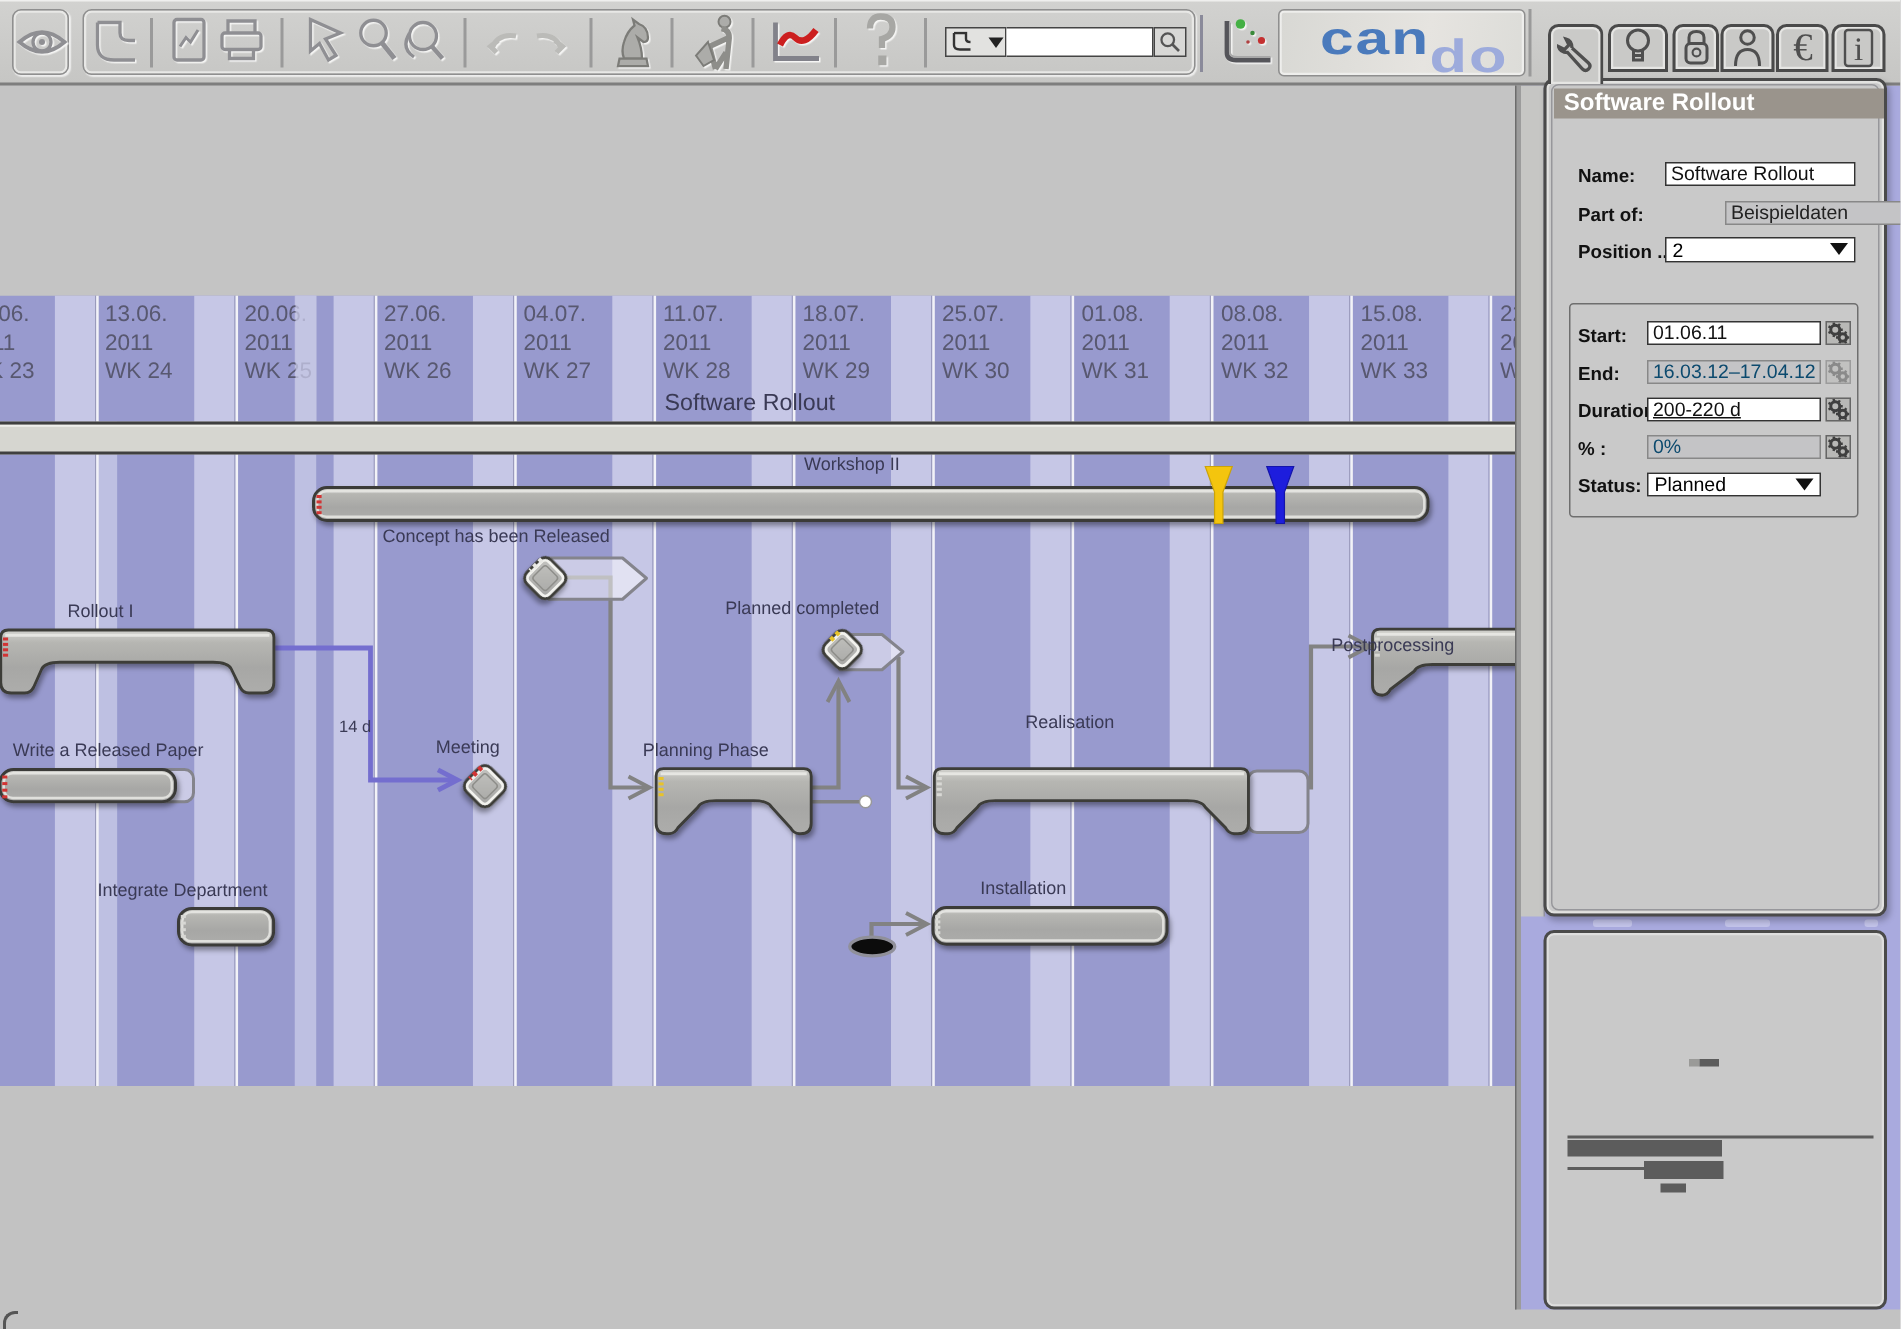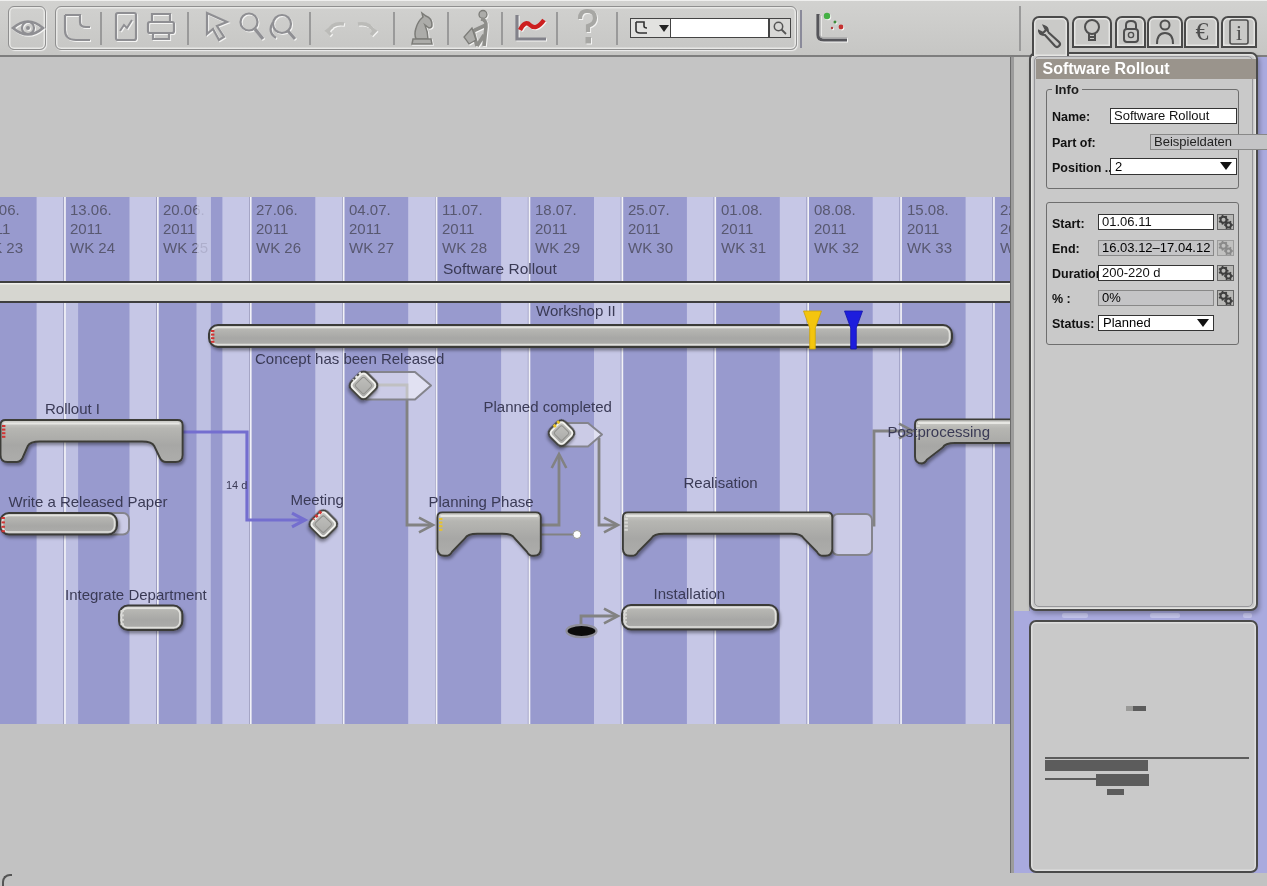--- a/index.html
+++ b/index.html
@@ -11,39 +11,39 @@
 .ti{position:absolute;filter:drop-shadow(1px 1px 0 rgba(250,250,248,0.9))}
 #sdrop{position:absolute;left:630px;top:18px;width:41px;height:20px;background:#e2e2e0;border:1.5px solid #444;display:flex;align-items:center;padding-left:3px}
 .dtri{width:0;height:0;border-left:5px solid transparent;border-right:5px solid transparent;border-top:7px solid #222;margin-left:3px}
 #sinput{position:absolute;left:671px;top:18px;width:98px;height:20px;background:#fff;border:1.5px solid #444;border-left:none}
 #sbtn{position:absolute;left:769px;top:18px;width:22px;height:20px;background:#d8d8d6;border:1.5px solid #444;display:flex;align-items:center;justify-content:center}
 #logo{position:absolute;left:852px;top:6px;width:165px;height:45px;background:linear-gradient(100deg,#d8d8d4,#e6e4e0 60%,#dcdcd8);border:1.5px solid #8f8f8f;border-radius:4px;box-shadow:inset 0 0 0 1.5px #eeeeec}
 #lg1{position:absolute;left:27px;top:0.5px;font-size:31px;font-weight:bold;color:#4a7abc;letter-spacing:1px;transform:scaleX(1.3);transform-origin:left top}
 #lg2{position:absolute;left:100px;top:13px;font-size:31px;font-weight:bold;color:#9dabdc;letter-spacing:1px;transform:scaleX(1.32);transform-origin:left top}
 
 .hdrlab{position:absolute;font-size:15px;line-height:19px;color:#585870}
-.chlab{position:absolute;font-size:15px;color:#3a3a55;white-space:nowrap}
+.chlab{position:absolute;font-size:12px;color:#3a3a55;white-space:nowrap}
 #splitter{position:absolute;left:0;top:281px;width:1014px;height:22px;background:#d6d6d0;border-top:2.5px solid #3f3f3f;border-bottom:2.5px solid #3f3f3f;box-shadow:inset 0 1.5px 0 #efefeb}
 #chartedge{position:absolute;left:1010px;top:57px;width:3.5px;height:816px;background:#9c9c9c;border-left:1px solid #6c6c6c}
 
 #rightlav{position:absolute;left:1013.5px;top:57px;width:253.5px;height:816px;background:#a9aade}
 #graystrip{position:absolute;left:1013.5px;top:57px;width:16px;height:554px;background:#c6c6c4;border-right:1px solid #9898a8}
 .tab{position:absolute;top:16px;height:32px;z-index:6;background:#c9c9c7;border:2px solid #4a4a4a;border-radius:7px 7px 0 0;display:flex;align-items:center;justify-content:center;box-shadow:inset 0 0 0 1.5px #e5e5e3}
 .tab.act{height:40px;background:#cacac8;z-index:5;border-bottom:none}
 #panel{position:absolute;left:1029px;top:52px;width:229px;height:559px;background:#c9c9c9;border:2px solid #4a4a4a;border-radius:7px;box-shadow:inset 0 0 0 1.5px #e2e2e0, 2px 3px 4px rgba(0,0,0,0.25);z-index:4}
 #pinner{position:absolute;left:2.5px;top:1.5px;width:219px;height:551px;border:1.2px solid #97979b;border-radius:5px;pointer-events:none}
 #phead{position:absolute;left:4.5px;top:5px;width:220px;height:20px;background:#9a948c;color:#fff;font-weight:bold;font-size:16px;padding-left:7px;line-height:20px}
 #infobox{position:absolute;left:15px;top:28px;width:193px;height:107px;border:1.5px solid #6e6e6e;border-radius:3px}
 #infobox legend{font-weight:bold;font-size:13px;margin-left:5px;padding:0 3px;color:#1c1c1c}
 #box2{position:absolute;left:15px;top:148px;width:193px;height:143px;border:1.5px solid #6e6e6e;border-radius:3px}
 .plab{position:absolute;left:21px;font-weight:bold;font-size:12.5px;color:#111}
 .pin{position:absolute;left:79px;width:127px;height:16.5px;border:1.5px solid #333;background:#fff;font-family:"Liberation Sans";font-size:13px;padding:0 3px;color:#111}
 .pin.dis{background:#c4c4c6;border-color:#888;color:#222}
 .pin2{position:absolute;left:67px;width:116px;height:16.5px;border:1.5px solid #333;background:#fff;font-family:"Liberation Sans";font-size:13px;padding:0 3px;color:#111}
-.pin2.dis{background:#c4c4c6;border-color:#888;color:#000000}
+.pin2.dis{background:#c4c4c6;border-color:#888;color:#0c4a6e}
 .psel{position:absolute;left:79px;width:127px;height:16.5px;border:1.5px solid #333;background:#fff;font-size:13px;display:flex;align-items:center;padding:0 4px;justify-content:space-between}
 .dtri2{width:0;height:0;border-left:6px solid transparent;border-right:6px solid transparent;border-top:8px solid #111}
 .gear{position:absolute;left:186px;width:17px;height:16px;background:#b8b8b6;border:1px solid #666;display:flex;align-items:center;justify-content:center}
 .gear.dim{opacity:0.45}
 #midstrip{position:absolute;left:1029px;top:611px;width:229px;height:9px}
 .mtab{position:absolute;top:2px;height:5px;background:#c3c4ea;border-radius:2px}
 #overview{position:absolute;left:1029px;top:620px;width:229px;height:253px;background:#c9c9c9;border:2px solid #4a4a4a;border-radius:7px;box-shadow:inset 0 0 0 1.5px #dedede}
 .ovb{position:absolute;background:#5c5c5c}
 </style></head><body>
 <div id="app">
@@ -256,23 +256,20 @@
     </div>
     <div class="tab" style="left:1221px;width:36px">
       <svg width="26" height="30" viewBox="0 0 26 30">
         <rect x="4" y="3" width="18" height="24" rx="2" fill="none" stroke="#4f4f4f" stroke-width="1.6"></rect>
         <text x="13" y="23" text-anchor="middle" font-family="Liberation Serif" font-size="22" fill="#4f4f4f">i</text>
       </svg>
     </div>
 <div id="panel">
   <div id="pinner"></div>
   <div id="phead">Software Rollout</div>
-  <fieldset id="infobox">
-        <legend>Info</legend>
-      </fieldset>
   <fieldset id="box2"></fieldset>
 
  <div class="plab" style="top:56px">Name:</div>
  <input class="pin" style="top: 53.5px;" value="Software Rollout">
  <div class="plab" style="top:82px">Part of:</div>
  <input class="pin dis" style="top: 79.5px; margin-left: 40px;" value="Beispieldaten" disabled="">
  <div class="plab" style="top:106.5px">Position ...</div>
  <div class="psel" style="top:104px;left:79px;width:127px">
         <span>2</span>
         <span class="dtri2"></span>
@@ -313,21 +310,21 @@
           <line x1="13.0" y1="10.0" x2="15.0" y2="10.0" stroke="#3f3f3f" stroke-width="1.6"></line>
           <line x1="11.8" y1="12.2" x2="12.8" y2="13.9" stroke="#3f3f3f" stroke-width="1.6"></line>
           <line x1="9.2" y1="12.2" x2="8.2" y2="13.9" stroke="#3f3f3f" stroke-width="1.6"></line>
           <line x1="8.0" y1="10.0" x2="6.0" y2="10.0" stroke="#3f3f3f" stroke-width="1.6"></line>
           <line x1="9.2" y1="7.8" x2="8.2" y2="6.1" stroke="#3f3f3f" stroke-width="1.6"></line>
           <line x1="11.8" y1="7.8" x2="12.8" y2="6.1" stroke="#3f3f3f" stroke-width="1.6"></line>
           <circle cx="10.5" cy="10" r="2.5" fill="none" stroke="#3f3f3f" stroke-width="2"></circle>
         </svg>
       </div>
  <div class="plab" style="top:213px">Duration</div>
- <input class="pin2" style="top: 210.5px;" value="200-220 d">
+ <input class="pin2" style="top: 210.5px; text-decoration: underline;" value="200-220 d">
  <div class="gear" style="top:211px">
         <svg width="15" height="14" viewBox="0 0 15 14">
           <line x1="8.5" y1="4.8" x2="10.5" y2="4.8" stroke="#3f3f3f" stroke-width="1.6"></line>
           <line x1="7.4" y1="7.1" x2="8.6" y2="8.7" stroke="#3f3f3f" stroke-width="1.6"></line>
           <line x1="4.8" y1="7.7" x2="4.4" y2="9.7" stroke="#3f3f3f" stroke-width="1.6"></line>
           <line x1="2.8" y1="6.1" x2="1.0" y2="7.0" stroke="#3f3f3f" stroke-width="1.6"></line>
           <line x1="2.8" y1="3.5" x2="1.0" y2="2.6" stroke="#3f3f3f" stroke-width="1.6"></line>
           <line x1="4.8" y1="1.9" x2="4.4" y2="-0.1" stroke="#3f3f3f" stroke-width="1.6"></line>
           <line x1="7.4" y1="2.5" x2="8.6" y2="0.9" stroke="#3f3f3f" stroke-width="1.6"></line>
           <circle cx="5.5" cy="4.8" r="3" fill="none" stroke="#3f3f3f" stroke-width="2"></circle>
@@ -460,15 +457,19 @@
       </div>
  <div class="tsep2" style="left:800px"></div>
  <svg class="ti" style="left:810px;top:10px" width="40" height="40" viewBox="0 0 40 40">
    <path d="M8,4 V25 Q8,30 14,30 H37" stroke="#55555a" stroke-width="3.2" fill="none"></path>
    <path d="M10,5 V25 Q10,28 15,28 H37" stroke="#a8a8a8" stroke-width="1.4" fill="none"></path>
    <circle cx="17" cy="6" r="3.2" fill="#44b044"></circle>
         <circle cx="25" cy="12" r="1.5" fill="#3a8a3a"></circle>
    <circle cx="31" cy="17" r="2.4" fill="#c43030"></circle>
         <circle cx="22" cy="18" r="1.2" fill="#b04040"></circle>
  </svg>
+ <div id="logo">
+        <span id="lg1">can</span>
+        <span id="lg2">do</span>
+      </div>
  <div style="position:absolute;left:1019px;top:6px;width:1.5px;height:45px;background:#9a9a9a"></div>
 </div>
     <div style="position:absolute;left:2px;top:874px;width:10px;height:12px;border-left:2.5px solid #555;border-top:2.5px solid #555;border-top-left-radius:8px"></div>
   </div>
 </body></html>

